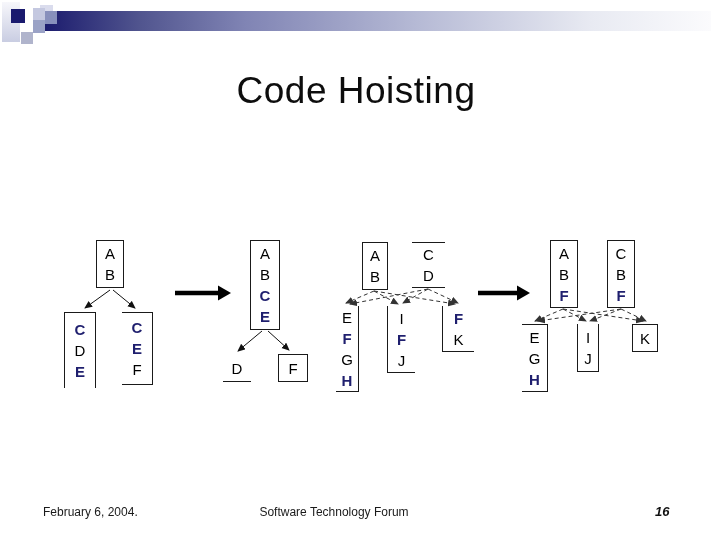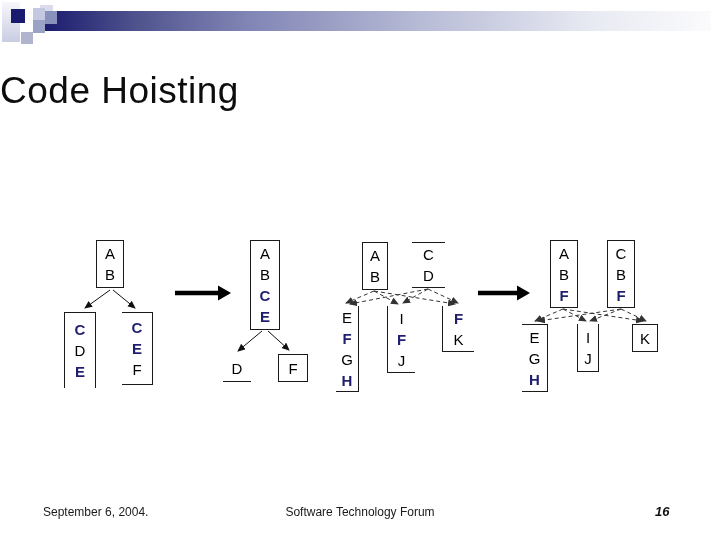--- a/index.html
+++ b/index.html
@@ -7,35 +7,35 @@
     width:720px;height:540px;position:relative;overflow:hidden;
     background:#ffffff;font-family:"Liberation Sans", sans-serif;
   }
   
   .hdr-strip{position:absolute;left:2px;top:2px;width:18px;height:40px;
     background:linear-gradient(180deg,#f7f7fb 0%,#c9cde2 100%);}
   .hdr-bar{position:absolute;left:45px;top:11px;width:666px;height:20px;
     background:linear-gradient(90deg,#1c1c6e 0%,#50548e 14%,#8084b4 30%,#b4b8d4 55%,#e8eaf2 82%,#fbfbfd 100%);}
   .sq{position:absolute;}
   
-  .title{position:absolute;left:0;top:70px;width:712px;text-align:left;
+  .title{position:absolute;left:0;top:70px;width:712px;text-align:center;
     font-size:37px;line-height:42px;color:#0d0d0d;letter-spacing:0.5px;}
   
   .node{position:absolute;display:flex;flex-direction:column;align-items:center;
     justify-content:center;font-size:15px;line-height:21px;color:#000;box-sizing:border-box;}
   .bt{border-top:1px solid #1a1a1a;}
   .bb{border-bottom:1px solid #1a1a1a;}
   .bl{border-left:1px solid #1a1a1a;}
   .br{border-right:1px solid #1a1a1a;}
   .ltr{display:block;}
   .em{color:#1f1f6e;font-weight:bold;}
   svg.overlay{position:absolute;left:0;top:0;pointer-events:none;}
   
   .footer-date{position:absolute;left:43px;top:505px;font-size:12px;color:#1a1a1a;}
-  .footer-center{position:absolute;left:0;top:505px;width:720px;text-align:center;
+  .footer-center{position:absolute;left:0;top:505px;width:668px;text-align:center;
     font-size:12px;color:#1a1a1a;}
   .footer-page{position:absolute;left:655px;top:504px;font-size:13px;font-weight:bold;color:#111;font-style:italic;}
 </style>
 </head>
 <body>
 
 <div>
   <div class="hdr-strip"></div>
   <div class="sq" style="left:40px;top:5px;width:13px;height:12px;background:#dadced;"></div>
   <div class="hdr-bar"></div>
@@ -165,15 +165,15 @@
   <span class="ltr em">H</span>
 </div>
 <div class="node bl br bb" style="left:577px;top:324px;width:22px;height:48px;">
   <span class="ltr">I</span>
   <span class="ltr">J</span>
 </div>
 <div class="node bt bb bl br" style="left:632px;top:324px;width:26px;height:28px;">
   <span class="ltr">K</span>
 </div>
 
-<div class="footer-date">September 6, 2004.</div>
+<div class="footer-date">February 6, 2004.</div>
 <div class="footer-center">Software Technology Forum</div>
 <div class="footer-page">16</div>
 
 </body></html>

